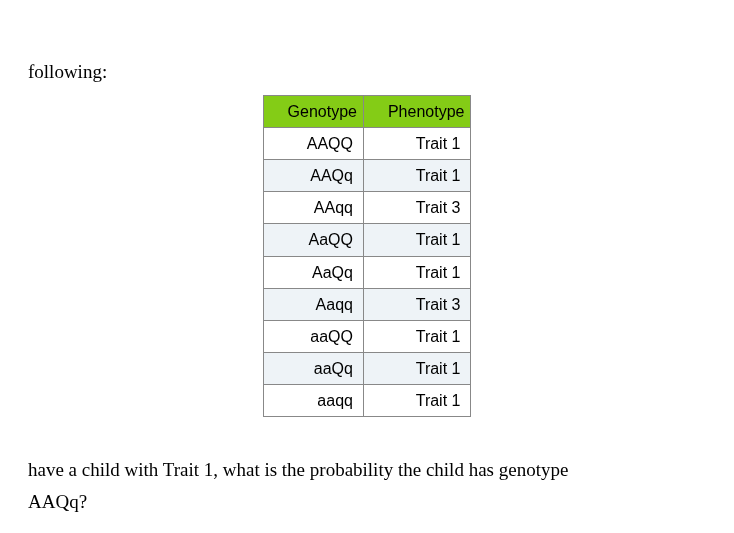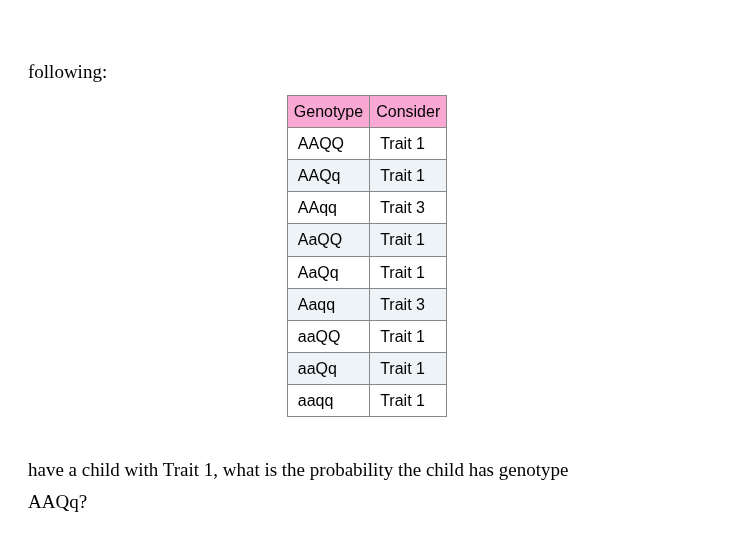--- a/index.html
+++ b/index.html
@@ -25,27 +25,27 @@
       margin: 4px 0 2px 0;
     }
     table {
       border-collapse: collapse;
       font-family: Arial, Helvetica, sans-serif;
       font-size: 16px;
     }
     th, td {
       border: 1px solid #888;
       padding: 2px 10px;
-      text-align: left;
+      text-align: right;
     }
     th {
-      background: #f9a8d4;
+      background: #84cc16;
       font-weight: normal;
       text-align: left;
-      padding-left: 6px;
+      padding-left: 24px;
       padding-right: 6px;
     }
     tbody tr:nth-child(even) td {
       background: #eef3f7;
     }
     .question {
       margin-top: 4px;
     }
   </style>
 </head>
@@ -54,21 +54,21 @@
 <div class="intro">
   <br>
   <span>following:</span>
 </div>
 
 <div class="table-wrap">
   <table>
     <thead>
       <tr>
         <th>Genotype</th>
-        <th>Consider</th>
+        <th>Phenotype</th>
       </tr>
     </thead>
     <tbody>
       <tr>
         <td>AAQQ</td>
         <td>Trait 1</td>
       </tr>
       <tr>
         <td>AAQq</td>
         <td>Trait 1</td>

